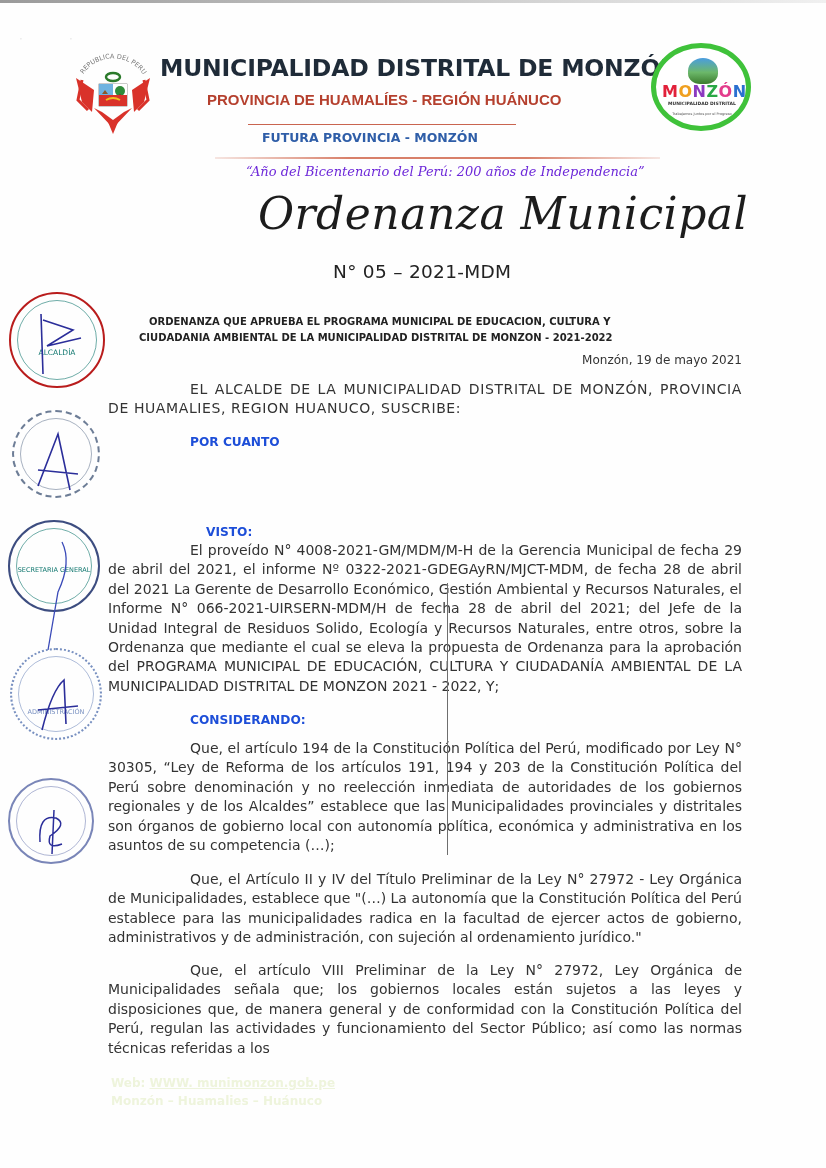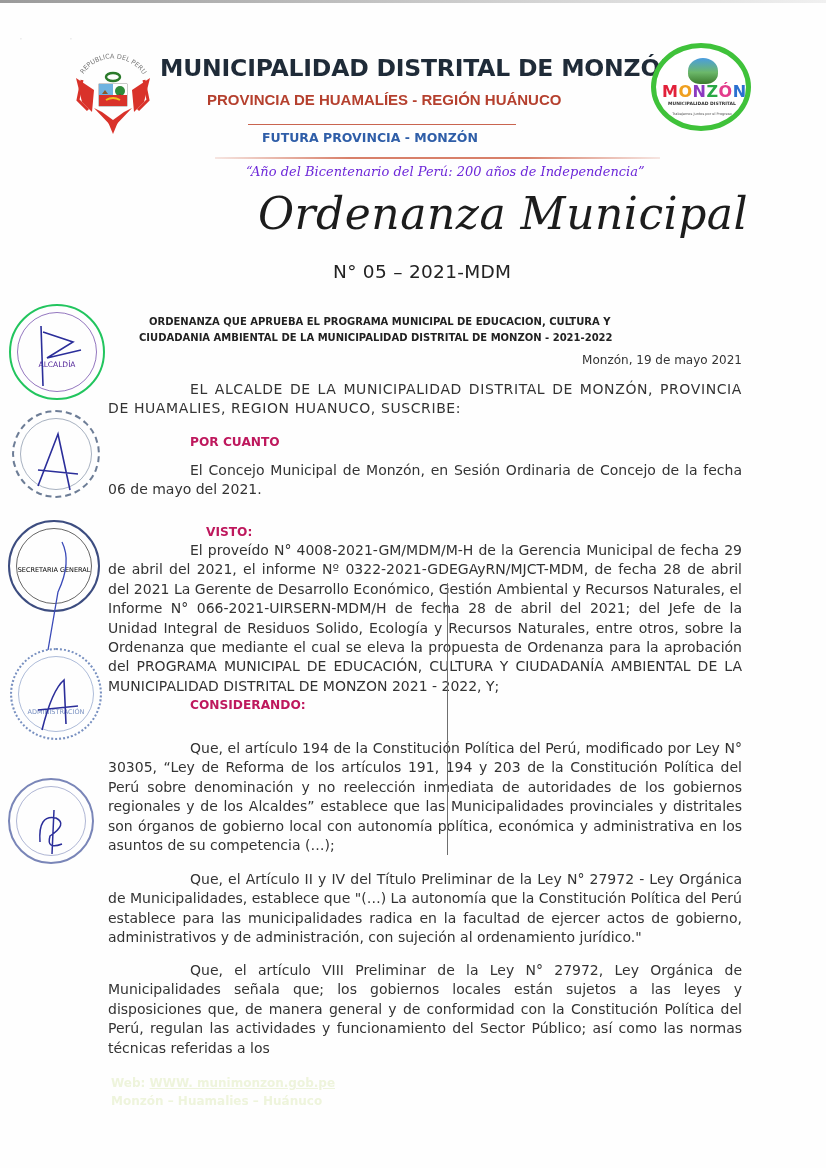--- a/index.html
+++ b/index.html
@@ -27,21 +27,21 @@
   .year-motto { position: absolute; left: 230px; top: 164px; font-family: "DejaVu Serif", serif; font-style: italic; font-size: 13px; color: #6d28d9; white-space: nowrap; margin-left: 16px; }
   .doc-type { position: absolute; left: 258px; top: 188px; font-family: "DejaVu Serif", serif; font-style: italic; font-size: 44px; color: #1c1c1c; white-space: nowrap; letter-spacing: 0.5px; }
   .doc-number { position: absolute; left: 333px; top: 261px; font-family: "DejaVu Sans", sans-serif; font-size: 18.5px; color: #222; white-space: nowrap; letter-spacing: 0.3px; }
 
   .ord-title { position: absolute; left: 149px; top: 314px; width: 600px; font-family: "DejaVu Sans", sans-serif; font-weight: bold; font-size: 10px; line-height: 16px; color: #222; white-space: nowrap; }
   .date-line { position: absolute; right: 84px; top: 353px; font-family: "DejaVu Sans", sans-serif; font-size: 12px; color: #333; white-space: nowrap; }
 
   .body-text { font-family: "DejaVu Sans", sans-serif; font-size: 14px; color: #333; }
   .para { position: absolute; left: 108px; width: 634px; line-height: 19.4px; text-align: justify; text-align-last: left; }
   .para .indent { display: inline-block; width: 82px; }
-  .heading { position: absolute; left: 190px; font-family: "DejaVu Sans", sans-serif; font-weight: bold; font-size: 12.2px; color: #be185d; white-space: nowrap; }
+  .heading { position: absolute; left: 190px; font-family: "DejaVu Sans", sans-serif; font-weight: bold; font-size: 12.2px; color: #1d4ed8; white-space: nowrap; }
 
   .crease { position: absolute; left: 447px; top: 583px; width: 1px; height: 272px; background: #6e6e6e; }
 
   
   .stamp { position: absolute; border-radius: 50%; box-sizing: border-box; }
   .stamp .ring { position: absolute; inset: 6px; border-radius: 50%; border: 1px solid currentColor; opacity: .6; }
   .stamp .lbl { position: absolute; left: 0; width: 100%; text-align: center; font-size: 7.5px; font-family: "DejaVu Sans", sans-serif; }
   .stamp svg { position: absolute; left: 0; top: 0; }
 
   .footer { position: absolute; left: 111px; top: 1074px; font-family: "DejaVu Sans", sans-serif; font-weight: bold; font-size: 12px; line-height: 18px; color: #eef4dc; white-space: nowrap; }
@@ -98,50 +98,49 @@
 
   <div class="ord-title">
     <div>ORDENANZA QUE APRUEBA EL PROGRAMA MUNICIPAL DE EDUCACION, CULTURA Y</div>
     <div style="margin-left:-10px">CIUDADANIA AMBIENTAL DE LA MUNICIPALIDAD DISTRITAL DE MONZON - 2021-2022</div>
   </div>
   <div class="date-line">Monzón, 19 de mayo 2021</div>
 
   <div class="para body-text" style="top:380px;"><span class="indent"></span><span style="letter-spacing:0.6px;">EL ALCALDE DE LA MUNICIPALIDAD DISTRITAL DE MONZÓN, PROVINCIA DE HUAMALIES, REGION HUANUCO, SUSCRIBE:</span></div>
 
   <div class="heading" style="top:435px;">POR CUANTO</div>
-  <div class="para body-text" style="top:461px;"><span class="indent"></span><span>El Concejo Municipal de Monzón, en Sesión Ordinaria de Concejo de la fecha 06 de mayo del 2021.</span></div>
 
   <div class="heading" style="top:525px;margin-left:16px;">VISTO:</div>
   <div class="para body-text" style="top:541px;"><span class="indent"></span><span>El proveído N° 4008-2021-GM/MDM/M-H de la Gerencia Municipal de fecha 29 de abril del 2021, el informe Nº 0322-2021-GDEGAyRN/MJCT-MDM, de fecha 28 de abril del 2021 La Gerente de Desarrollo Económico, Gestión Ambiental y Recursos Naturales, el Informe N° 066-2021-UIRSERN-MDM/H de fecha 28 de abril del 2021; del Jefe de la Unidad Integral de Residuos Solido, Ecología y Recursos Naturales, entre otros, sobre la Ordenanza que mediante el cual se eleva la propuesta de Ordenanza para la aprobación del PROGRAMA MUNICIPAL DE EDUCACIÓN, CULTURA Y CIUDADANÍA AMBIENTAL DE LA MUNICIPALIDAD DISTRITAL DE MONZON 2021 - 2022, Y;</span></div>
 
-  <div class="heading" style="top:698px;text-align:right;">CONSIDERANDO:</div>
+  <div class="heading" style="top:713px;text-align:right;">CONSIDERANDO:</div>
   <div class="para body-text" style="top:739px;"><span class="indent"></span><span>Que, el artículo 194 de la Constitución Política del Perú, modificado por Ley N° 30305, “Ley de Reforma de los artículos 191, 194 y 203 de la Constitución Política del Perú sobre denominación y no reelección inmediata de autoridades de los gobiernos regionales y de los Alcaldes” establece que las Municipalidades provinciales y distritales son órganos de gobierno local con autonomía política, económica y administrativa en los asuntos de su competencia (…);</span></div>
 
   <div class="para body-text" style="top:870px;"><span class="indent"></span><span>Que, el Artículo II y IV del Título Preliminar de la Ley N° 27972 - Ley Orgánica de Municipalidades, establece que "(…) La autonomía que la Constitución Política del Perú establece para las municipalidades radica en la facultad de ejercer actos de gobierno, administrativos y de administración, con sujeción al ordenamiento jurídico."</span></div>
 
   <div class="para body-text" style="top:961px;"><span class="indent"></span><span>Que, el artículo VIII Preliminar de la Ley N° 27972, Ley Orgánica de Municipalidades señala que; los gobiernos locales están sujetos a las leyes y disposiciones que, de manera general y de conformidad con la Constitución Política del Perú, regulan las actividades y funcionamiento del Sector Público; así como las normas técnicas referidas a los</span></div>
 
   <div class="crease"></div>
 
-  <div class="stamp" style="left:9px;top:304px;width:96px;height:96px;border:2px solid #22c55e;color:#4c1d95;">
+  <div class="stamp" style="left:9px;top:292px;width:96px;height:96px;border:2px solid #b91c1c;color:#0f766e;">
     <div class="ring"></div>
     <div class="lbl" style="top:54px;">ALCALDÍA</div>
     <svg width="96" height="96">
         <path d="M30 20 L32 80 M32 26 L62 36 L36 52 L70 44" fill="none" stroke="#2b2e9a" stroke-width="1.6"></path>
       </svg>
   </div>
 
   <div class="stamp" style="left:12px;top:410px;width:88px;height:88px;border:2px dashed #6d7d96;color:#6d7d96;">
     <div class="ring"></div>
     <svg width="88" height="88">
         <path d="M24 74 L44 22 L56 78 M24 58 L64 62" fill="none" stroke="#2b2e9a" stroke-width="1.6"></path>
       </svg>
   </div>
 
-  <div class="stamp" style="left:8px;top:520px;width:92px;height:92px;border:2px solid #3d4d80;color:#000000;">
+  <div class="stamp" style="left:8px;top:520px;width:92px;height:92px;border:2px solid #3d4d80;color:#0f766e;">
     <div class="ring"></div>
     <div class="lbl" style="top:44px;font-size:6.5px;">SECRETARIA GENERAL</div>
     <svg width="92" height="140" style="overflow:visible">
         <path d="M52 20 Q62 40 48 70 L38 128" fill="none" stroke="#3a4ab8" stroke-width="1.3"></path>
       </svg>
   </div>
 
   <div class="stamp" style="left:10px;top:648px;width:92px;height:92px;border:2px dotted #7890c0;color:#7890c0;">
     <div class="ring"></div>
     <div class="lbl" style="top:58px;font-size:6.5px;">ADMINISTRACIÓN</div>

